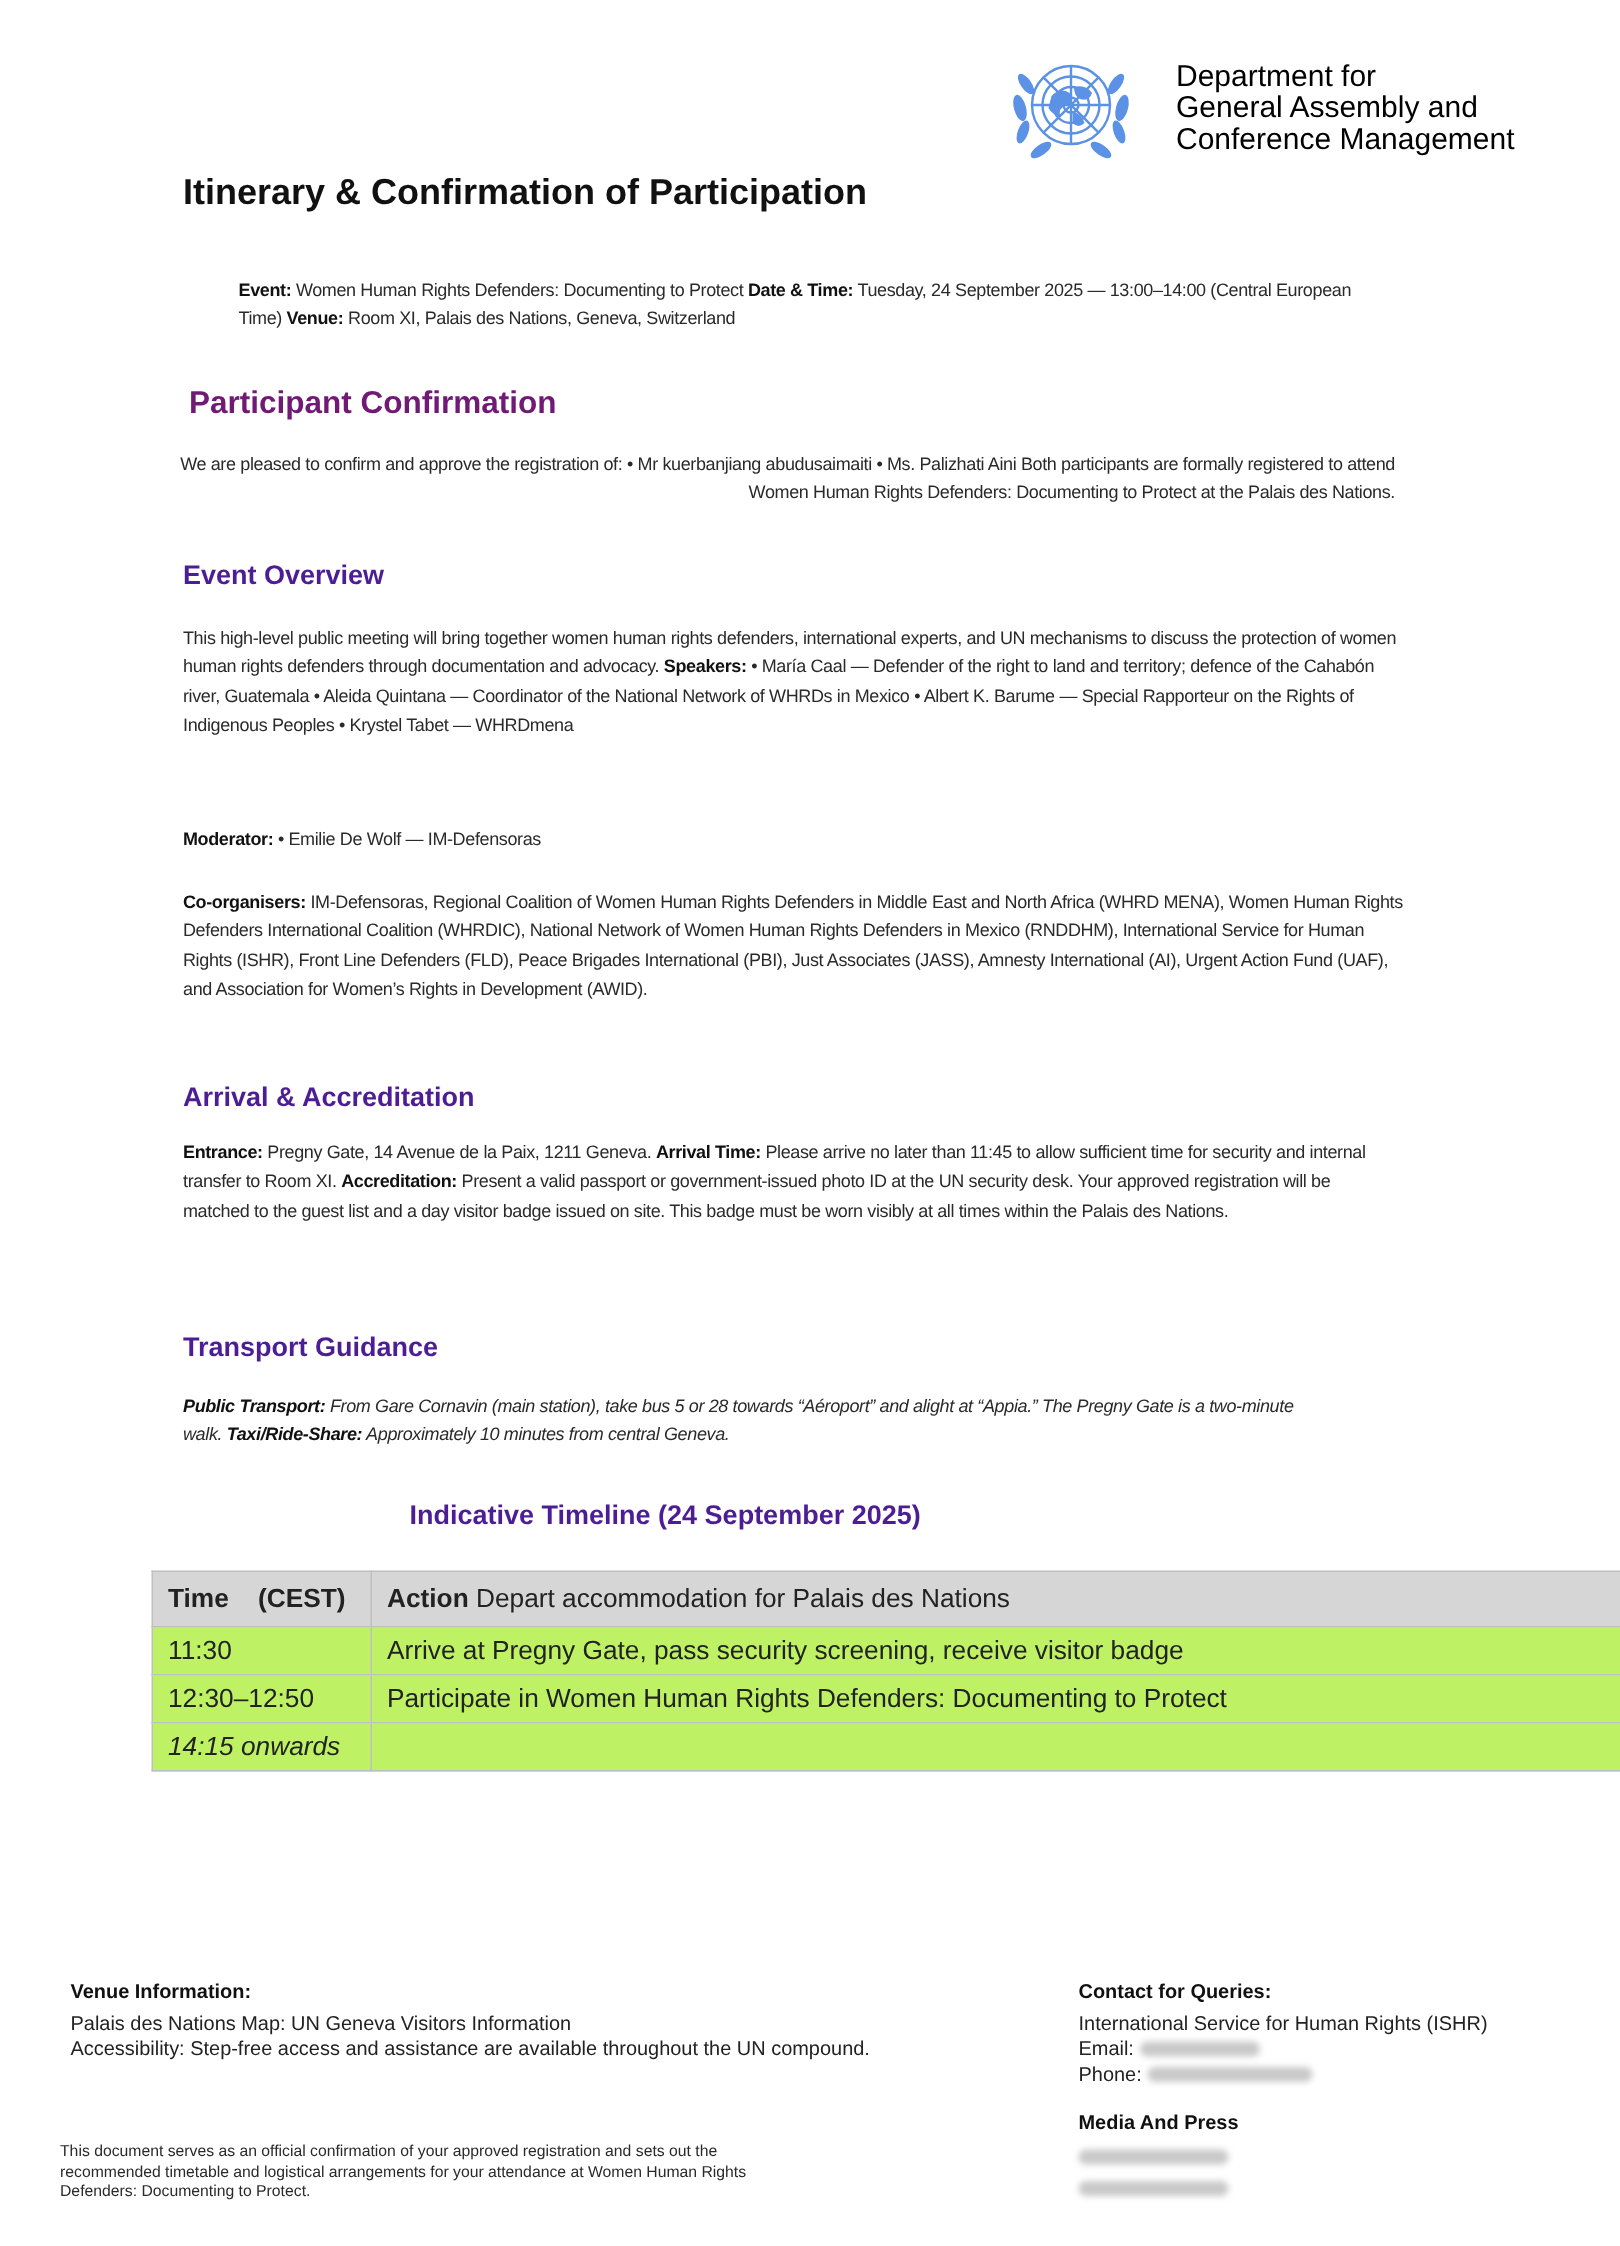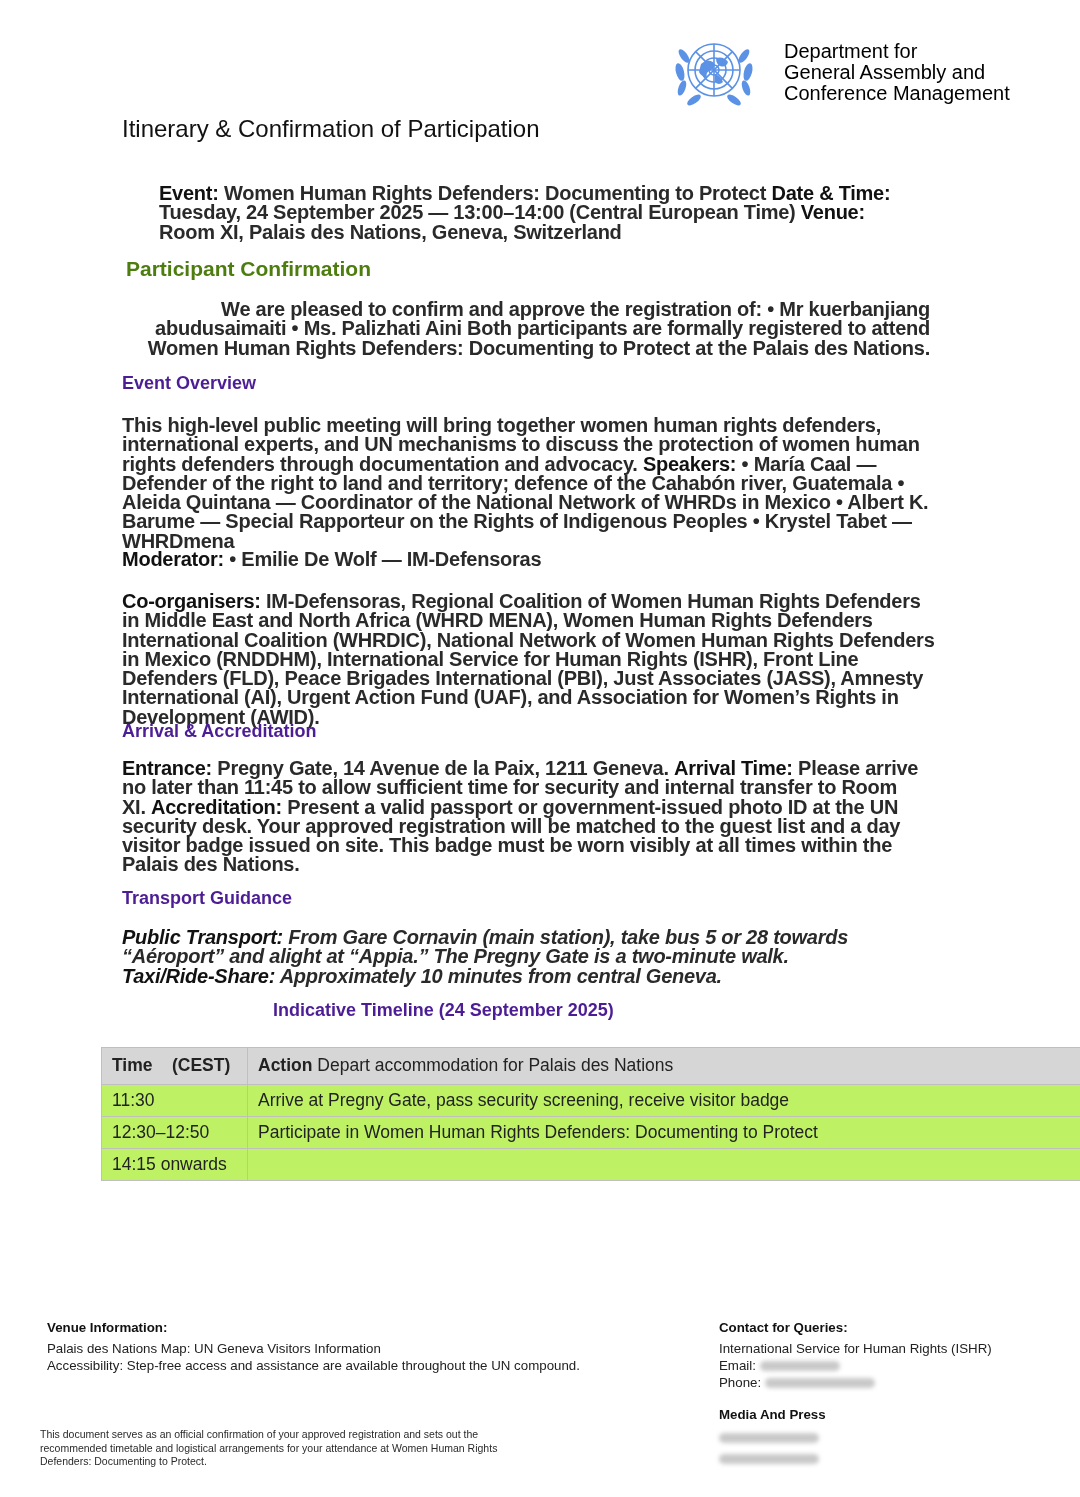--- a/index.html
+++ b/index.html
@@ -5,25 +5,25 @@
   html, body { margin: 0; padding: 0; background: #ffffff; }
   body {
     width: 1080px; height: 1497px; position: relative; overflow: hidden;
     font-family: "Liberation Sans", sans-serif; color: #1f1f1f;
   }
   .abs { position: absolute; }
   .condensed { font-family: "Liberation Sans Narrow", "Liberation Sans", sans-serif; }
   
   #logo { left: 668px; top: 30px; width: 92px; height: 84px; }
   #dept { left: 784px; top: 41px; font-size: 20px; line-height: 21px; color: #000000; }
-  #doc-title { left: 122px; top: 115px; font-size: 24px; font-weight: normal; color: #111; margin: 0; }
+  #doc-title { left: 122px; top: 115px; font-size: 24px; font-weight: bold; color: #111; margin: 0; }
 
-  .body-text { font-size: 20px; line-height: 19.3px; color: #2a2a2a; letter-spacing: -0.25px; font-weight: bold; }
+  .body-text { font-size: 12px; line-height: 19.3px; color: #2a2a2a; letter-spacing: -0.25px; }
   .body-text b { color: #111; }
-  .h2 { font-size: 21px; font-weight: bold; color: #4d7c0f; margin: 0; }
+  .h2 { font-size: 21px; font-weight: bold; color: #701a75; margin: 0; }
   .h3 { font-size: 18px; font-weight: bold; color: #4c1d95; margin: 0; }
 
   #event-summary { left: 159px; top: 184px; width: 760px; }
   #h-participant { left: 126px; top: 257px; }
   #participant-text { left: 110px; top: 300px; width: 820px; text-align: right; }
   #h-overview { left: 122px; top: 373px; }
   #overview-text { left: 122px; top: 416px; width: 820px; }
   #moderator-text { left: 122px; top: 550px; width: 820px; }
   #coorg-text { left: 122px; top: 592px; width: 820px; }
   #h-arrival { left: 122px; top: 721px; }
@@ -34,21 +34,21 @@
 
   
   #timeline { left: 101px; top: 1047px; width: 1050px; border-collapse: collapse; font-size: 17.5px; color: #222; }
   #timeline td, #timeline th {
     border: 1.5px solid #bfbfbf; padding: 0 10px; text-align: left; vertical-align: top;
     background: #bef264; height: 31px; line-height: 30px;
   }
   #timeline th { background: #d6d6d6; height: 36px; line-height: 34px; font-weight: normal; }
   #timeline th b { font-weight: bold; }
   #timeline .col-time { width: 125px; }
-  #timeline tr.last td { height: 31px; }
+  #timeline tr.last td { height: 31px; font-style: italic; }
 
   
   .small { font-size: 13.3px; line-height: 17px; color: #222; }
   #venue-info { left: 47px; top: 1319px; width: 620px; }
   #contact-info { left: 719px; top: 1319px; width: 320px; }
   #disclaimer { left: 40px; top: 1428px; width: 500px; font-size: 10.5px; line-height: 13.5px; color: #2a2a2a; }
   .blur { display: inline-block; height: 10px; background: #c9c9c9; border-radius: 5px; filter: blur(2px); vertical-align: middle; }
   .title-b { font-weight: bold; color: #111; }
 </style>
 </head>

